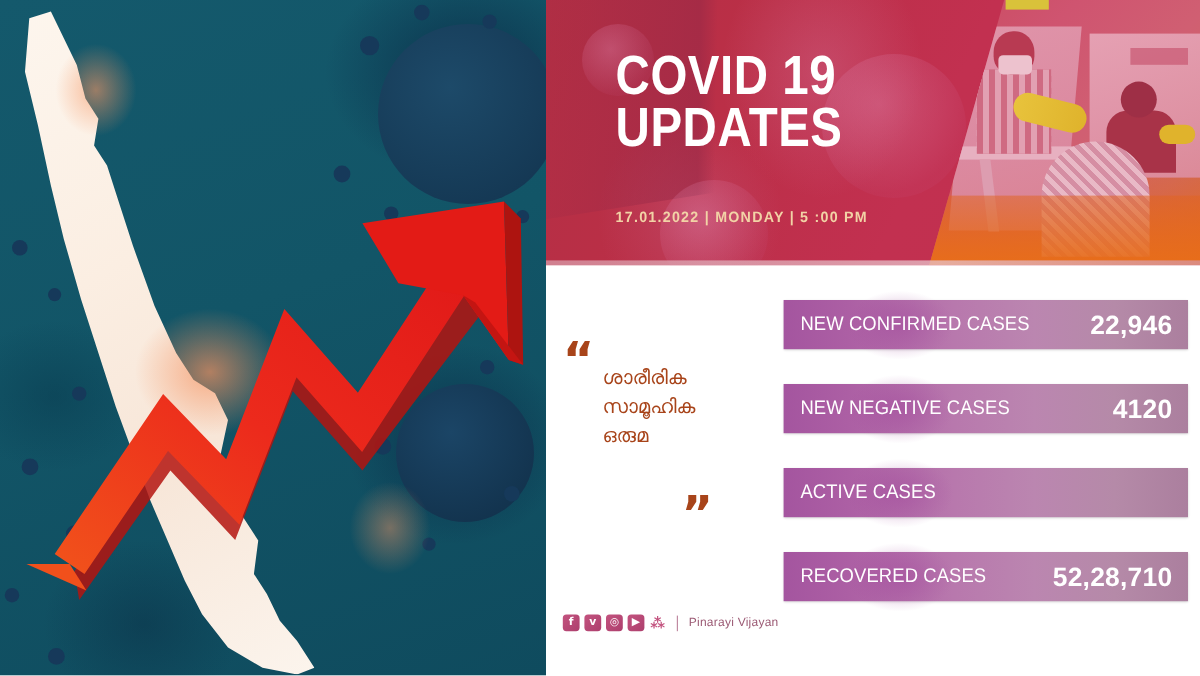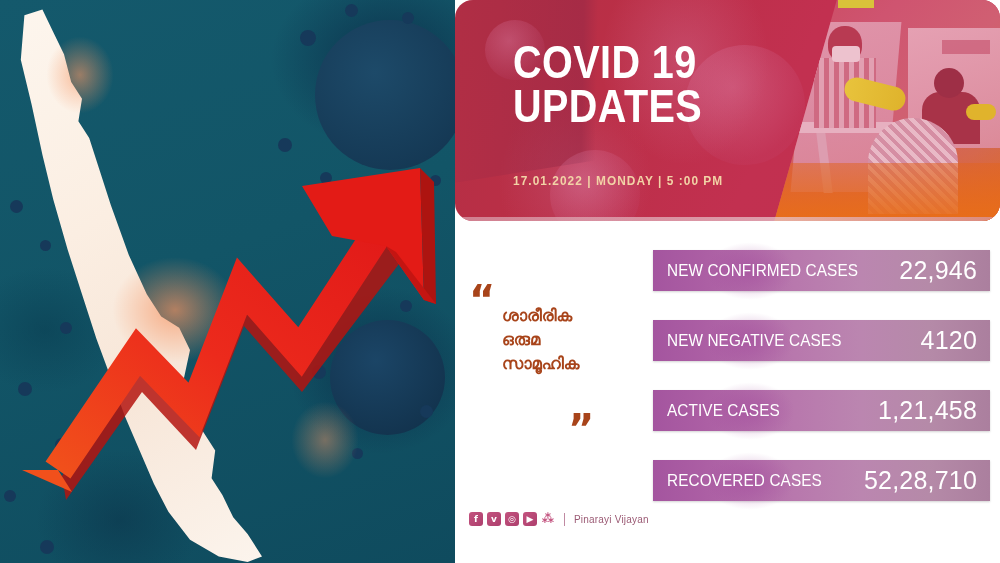--- a/index.html
+++ b/index.html
@@ -66,21 +66,20 @@
   }
 
   
   .banner {
     position:absolute; left:0; top:0; width:545px; height:221px;
     background:
       radial-gradient(ellipse 120px 150px at 230px 60px, rgba(214,120,160,.35), rgba(214,120,160,0) 70%),
       radial-gradient(ellipse 110px 120px at 120px 180px, rgba(200,110,150,.28), rgba(200,110,150,0) 70%),
       linear-gradient(115deg,#b42f44 0%,#bb2f47 30%,#c23050 58%,#c0304f 100%);
     overflow:hidden;
-    border-radius:18px;
   }
   .banner-swoosh {
     position:absolute; left:-30px; top:-40px; width:330px; height:200px;
     background:linear-gradient(100deg, rgba(120,30,60,.0) 0%, rgba(150,40,70,.55) 48%, rgba(120,30,60,0) 52%);
     transform:rotate(-9deg);
   }
   .banner-virus {
     position:absolute; border-radius:50%;
     background:radial-gradient(circle at 40% 35%, rgba(222,130,170,.40), rgba(200,90,140,.10) 70%);
   }
@@ -138,21 +137,21 @@
   
   .quote-block { position:absolute; left:5px; top:282px; width:165px; }
   .qmark {
     color:#a8441a; font-size:40px; font-weight:bold; line-height:.6;
     font-family:"DejaVu Sans", sans-serif;
   }
   .qmark.open { position:absolute; left:9px; top:6px; }
   .qmark.close { position:absolute; left:108px; top:135px; }
   .quote-text {
     position:absolute; left:42px; top:22px; width:125px;
-    color:#a8441a; font-size:16.5px; font-weight:bold; line-height:1.45;
+    color:#a8441a; font-size:16.5px; font-weight:normal; line-height:1.45;
     font-family:"Liberation Sans", sans-serif; text-align:left;
   }
   .quote-text div { white-space:nowrap; }
 
   
   .social-row { position:absolute; left:14px; top:512px; display:flex; align-items:center; gap:4px; }
   .sicon {
     width:14px; height:14px; border-radius:3px;
     background:linear-gradient(135deg,#c3537f,#ad3f6d);
     color:#fff; font-size:9px; font-weight:bold;
@@ -175,21 +174,21 @@
   .stat-bar .blob {
     position:absolute; left:52px; top:-8px; width:90px; height:58px; border-radius:50%;
     background:radial-gradient(ellipse at center, rgba(160,70,155,.45), rgba(160,70,155,0) 70%);
     pointer-events:none;
   }
   .stat-label {
     position:relative; color:#fff; font-size:16.5px; letter-spacing:.1px;
     transform:scaleX(.93); transform-origin:left center; white-space:nowrap;
   }
   .stat-value {
-    position:relative; color:#fff; font-size:25px; font-weight:400;
+    position:relative; color:#fff; font-size:22px; font-weight:700;
     letter-spacing:.2px; white-space:nowrap;
   }
   .stat-bar:last-child { margin-bottom:0; }
 </style>
 </head>
 <body>
 
 <div id="root">
 
   <div class="left-panel">
@@ -275,22 +274,22 @@
         <div>UPDATES</div>
       </div>
       <div class="banner-date">17.01.2022  |  MONDAY  |  5 :00 PM</div>
       <div class="banner-bottom-line"></div>
     </div>
 
     <div class="quote-block">
       <span class="qmark open">“</span>
       <div class="quote-text">
         <div>ശാരീരിക</div>
+        <div>സാമൂഹിക</div>
         <div>ഒരുമ</div>
-        <div>സാമൂഹിക</div>
       </div>
       <span class="qmark close">”</span>
     </div>
 
     <div class="social-row">
       <span class="sicon">f</span>
       <span class="sicon">ᴠ</span>
       <span class="sicon">◎</span>
       <span class="sicon">▶</span>
       <span class="sicon koo">⁂</span>
@@ -308,21 +307,20 @@
 
       <div class="stat-bar">
         <span class="blob"></span>
         <span class="stat-label">NEW NEGATIVE CASES</span>
         <span class="stat-value">4120</span>
       </div>
 
       <div class="stat-bar">
         <span class="blob"></span>
         <span class="stat-label">ACTIVE CASES</span>
-        <span class="stat-value">1,21,458</span>
       </div>
 
       <div class="stat-bar">
         <span class="blob"></span>
         <span class="stat-label">RECOVERED CASES</span>
         <span class="stat-value">52,28,710</span>
       </div>
 
     </div>
   </div>

